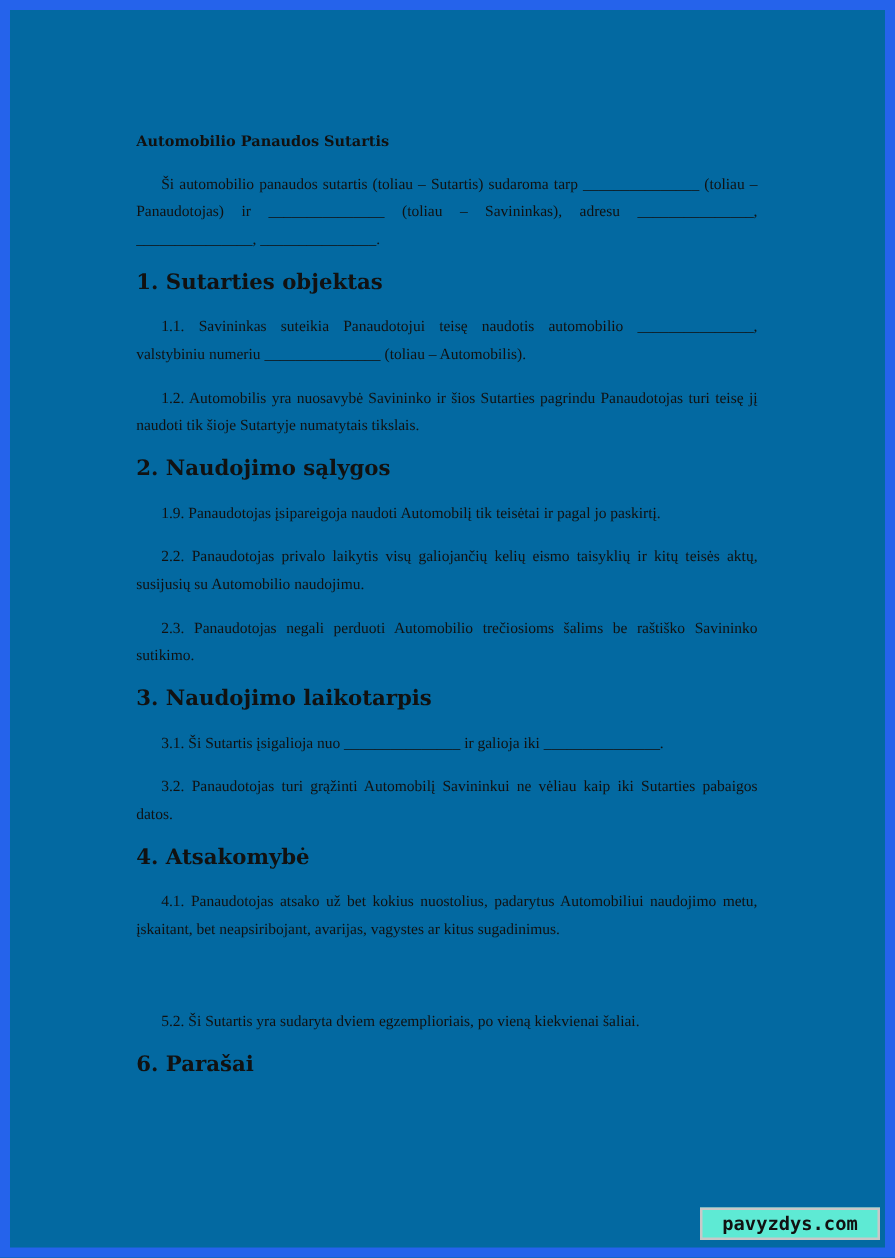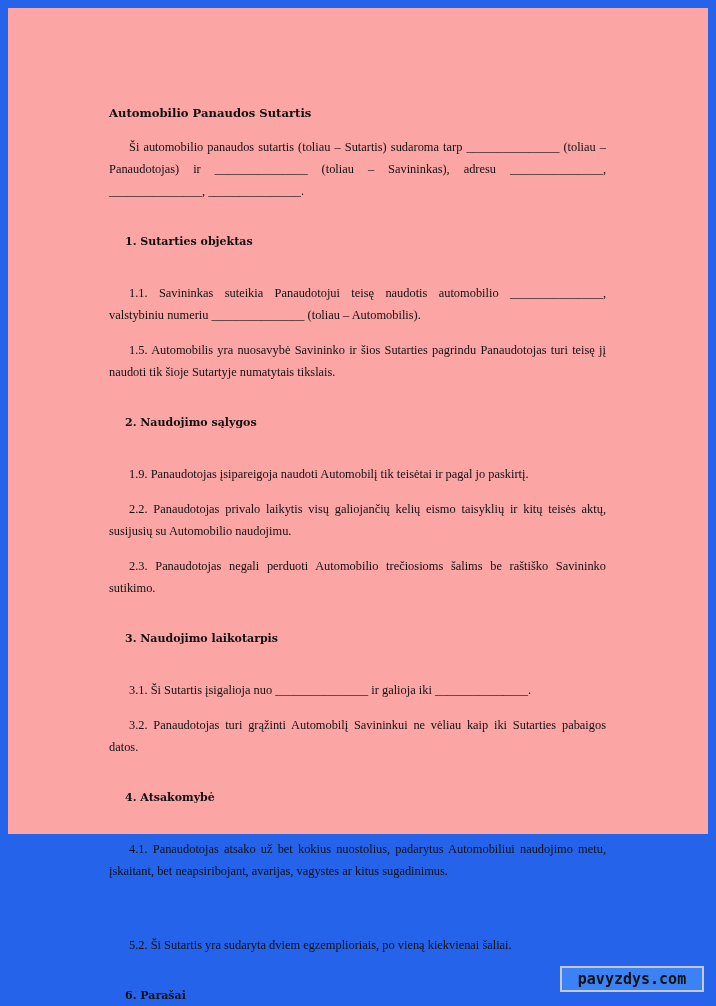--- a/index.html
+++ b/index.html
@@ -4,64 +4,64 @@
   <style>
     html, body { margin: 0; padding: 0; }
     body {
       width: 716px; height: 1006px; overflow: hidden;
       background: #2563eb;
       position: relative;
       font-family: "Liberation Serif", serif;
       color: #111;
     }
     .page {
-      position: absolute; left: 8px; top: 8px; width: 700px; height: 826px;
-      background: #fca5a5;
+      position: absolute; left: 8px; top: 8px; width: 700px; height: 990px;
+      background: #0369a1;
       box-sizing: border-box;
     }
     .content {
       position: absolute; left: 101px; top: 94px; width: 497px;
       font-size: 12.4px;
       line-height: 22px;
     }
     .doc-title {
       font-weight: bold; font-size: 12.6px; margin: 0; height: 22px;
       font-family: "DejaVu Serif", serif; font-size: 11.6px;
     }
     h2.sec {
       font-family: "DejaVu Serif", serif;
-      font-weight: bold; font-size: 11px; margin: 16px; height: 22px; line-height: 22px;
+      font-weight: bold; font-size: 17px; margin: 0; height: 22px; line-height: 22px;
     }
     p.par {
       margin: 0; text-align: justify; text-indent: 20px;
     }
     .gap-title { height: 12px; }
     .gap { height: 13px; }
     .watermark {
       position: absolute; left: 560px; top: 966px; width: 144px; height: 26px;
-      border: 2px solid #c8c8c8; background: #3b82f6; box-sizing: border-box;
+      border: 2px solid #c8c8c8; background: #5eead4; box-sizing: border-box;
       font-family: "DejaVu Sans Mono", monospace; font-weight: bold;
       font-size: 15px; line-height: 22px; text-align: center; color: #111;
     }
   </style>
 </head>
 <body>
 
 <div class="page">
   <div class="content">
     <div class="doc-title">Automobilio Panaudos Sutartis</div>
     <div class="gap-title"></div>
     <p class="par">Ši automobilio panaudos sutartis (toliau – Sutartis) sudaroma tarp _______________ (toliau – Panaudotojas) ir _______________ (toliau – Savininkas), adresu _______________, _______________, _______________.</p>
     <div class="gap"></div>
 
     <h2 class="sec">1. Sutarties objektas</h2>
     <div class="gap"></div>
     <p class="par">1.1. Savininkas suteikia Panaudotojui teisę naudotis automobilio _______________, valstybiniu numeriu _______________ (toliau – Automobilis).</p>
     <div class="gap"></div>
-    <p class="par">1.5. Automobilis yra nuosavybė Savininko ir šios Sutarties pagrindu Panaudotojas turi teisę jį naudoti tik šioje Sutartyje numatytais tikslais.</p>
+    <p class="par">1.2. Automobilis yra nuosavybė Savininko ir šios Sutarties pagrindu Panaudotojas turi teisę jį naudoti tik šioje Sutartyje numatytais tikslais.</p>
     <div class="gap"></div>
 
     <h2 class="sec">2. Naudojimo sąlygos</h2>
     <div class="gap"></div>
     <p class="par">1.9. Panaudotojas įsipareigoja naudoti Automobilį tik teisėtai ir pagal jo paskirtį.</p>
     <div class="gap"></div>
     <p class="par">2.2. Panaudotojas privalo laikytis visų galiojančių kelių eismo taisyklių ir kitų teisės aktų, susijusių su Automobilio naudojimu.</p>
     <div class="gap"></div>
     <p class="par">2.3. Panaudotojas negali perduoti Automobilio trečiosioms šalims be raštiško Savininko sutikimo.</p>
     <div class="gap"></div>

